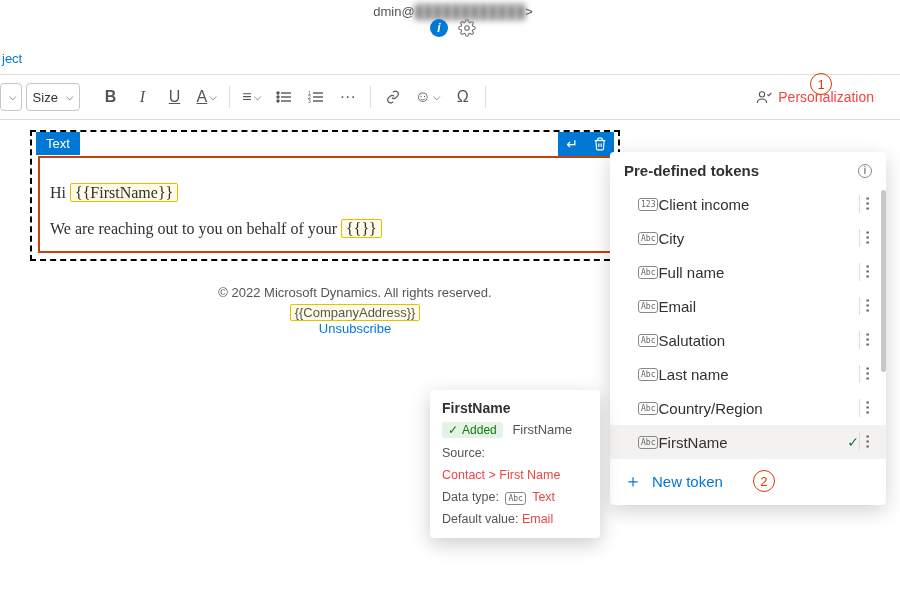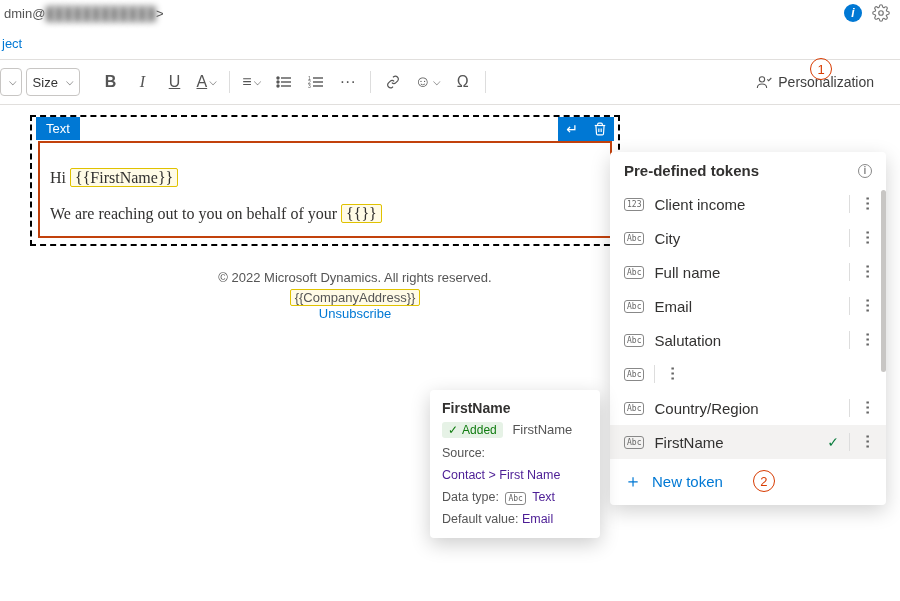--- a/index.html
+++ b/index.html
@@ -10,23 +10,24 @@
     color: #323130;
     background: #fff;
     width: 900px;
     height: 601px;
     overflow: hidden;
     position: relative;
   }
   .header-row {
     display: flex;
     align-items: center;
-    padding: 4px 10px 8px 4px;
+    padding: 4px 10px 8px 16px;
     color: #555;
     font-size: 13px;
+    flex-direction: column;
   }
   .header-row .from { flex: 1; }
   .header-icons { display: flex; gap: 10px; align-items: center; }
   .info-badge {
     width: 18px; height: 18px; border-radius: 50%;
     background: #0078d4; color: #fff;
     display: inline-flex; align-items: center; justify-content: center;
     font-weight: bold; font-size: 12px; font-style: italic;
   }
   .gear { color: #888; }
@@ -57,21 +58,21 @@
     color: #555; border-radius: 4px; font-size: 16px;
     padding: 0 4px;
   }
   .tb-btn.serif { font-family: Georgia, serif; font-style: italic; }
   .tb-sep { width: 1px; height: 22px; background: #ddd; margin: 0 4px; }
   .tb-chev { font-size: 10px; color: #666; margin-left: 2px; }
   .underline-a { text-decoration: underline; }
   .personalization {
     display: inline-flex; align-items: center; gap: 6px;
     margin-left: auto; padding-right: 18px;
-    color: #404040;
+    color: #ef4444;
   }
   .callout-num {
     width: 22px; height: 22px; border-radius: 50%;
     border: 1.5px solid #d83b01; color: #d83b01;
     display: inline-flex; align-items: center; justify-content: center;
     font-size: 13px;
     position: absolute;
   }
   .canvas-wrap {
     position: relative;
@@ -143,22 +144,21 @@
     padding: 10px 14px 8px 14px;
     display: flex; align-items: center; gap: 6px; justify-content: space-between;
   }
   .panel-title .info-outline {
     width: 14px; height: 14px; border: 1px solid #888; border-radius: 50%;
     display: inline-flex; align-items: center; justify-content: center;
     font-size: 10px; color: #888;
   }
   .token-row {
     display: flex; align-items: center;
-    padding: 8px 10px 8px 14px;
-    gap: 10px;
+    padding: 8px 10px 8px 28px;
     font-size: 15px;
     color: #323130;
   }
   .token-row.selected { background: #f3f2f1; }
   .type-badge {
     border: 1px solid #888; border-radius: 3px;
     font-size: 8px; padding: 1px 2px; color: #666;
     min-width: 20px; text-align: center;
     font-family: monospace;
   }
@@ -192,21 +192,21 @@
     padding: 10px 12px 12px 12px;
     font-size: 13px;
   }
   .tooltip h4 { margin: 0 0 6px 0; font-size: 14px; font-weight: 600; }
   .added-badge {
     display: inline-flex; align-items: center; gap: 4px;
     background: #e6f2e6; color: #107c10;
     border-radius: 3px; padding: 1px 6px; font-size: 12px;
   }
   .tooltip .line { margin-top: 8px; color: #555; font-size: 12.5px; }
-  .tooltip .val { color: #4c1d95; }
+  .tooltip .val { color: #ef4444; }
   svg { display: block; }
   .blur { color: transparent; text-shadow: 0 0 6px #888; user-select: none; }
 </style>
 </head>
 <body>
 
 <div class="header-row">
   <div class="from">
     <span>dmin@</span><span class="blur">████████████</span><span>&gt;</span>
   </div>
@@ -347,20 +347,21 @@
         <span class="row-more">⋯</span>
       </div>
       <div class="token-row">
         <span class="type-badge">Abc</span>
         <span class="label">Salutation</span>
         <span class="row-sep"></span>
         <span class="row-more">⋯</span>
       </div>
       <div class="token-row">
         <span class="type-badge">Abc</span>
+        <span class="label">Last name</span>
         <span class="row-sep"></span>
         <span class="row-more">⋯</span>
       </div>
       <div class="token-row">
         <span class="type-badge">Abc</span>
         <span class="label">Country/Region</span>
         <span class="row-sep"></span>
         <span class="row-more">⋯</span>
       </div>
       <div class="token-row selected">

